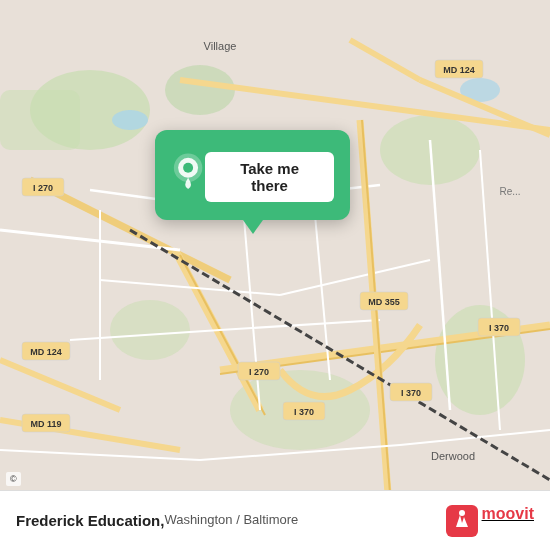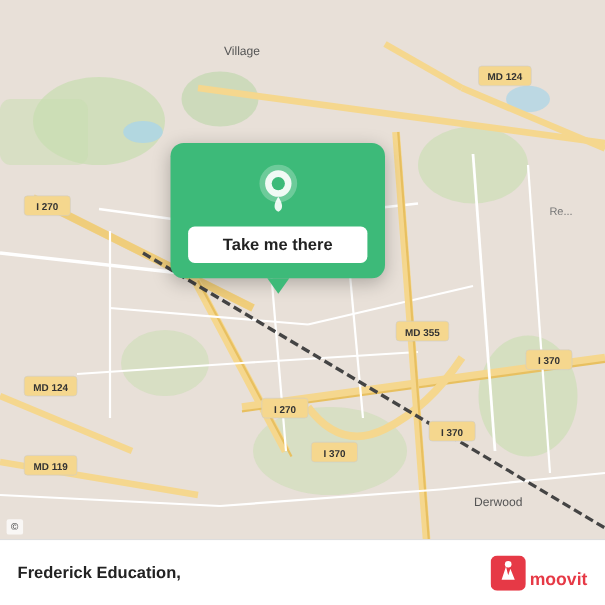--- a/index.html
+++ b/index.html
@@ -47,22 +47,23 @@
       color: #222;
     }
 
     .place-city {
       font-size: 13px;
       color: #555;
     }
 
     .moovit-logo {
       display: flex;
-      align-items: flex-end;
+      align-items: flex-start;
       gap: 4px;
+      text-decoration: underline;
     }
 
     .moovit-icon {
       width: 32px;
       height: 32px;
     }
 
     .moovit-text {
       font-size: 16px;
       font-weight: bold;
@@ -87,21 +88,21 @@
 
     
     .popup-card {
       position: absolute;
       top: 130px;
       left: 155px;
       width: 195px;
       background: #3dba79;
       border-radius: 12px;
       display: flex;
-      flex-direction: column;
+      flex-direction: row;
       align-items: center;
       padding: 18px 16px 14px;
       z-index: 20;
       box-shadow: 0 4px 16px rgba(0,0,0,0.25);
     }
 
     .popup-pin-icon {
       width: 48px;
       height: 48px;
       margin-bottom: 10px;
@@ -238,20 +239,21 @@
     <button class="popup-button">Take me there</button>
   </div>
 
   <div class="copyright">
     <span>©</span>
   </div>
 
   <div class="bottom-bar">
     <div class="bottom-bar-left">
       <span class="place-name">Frederick Education,</span>
+      <span class="place-city">Washington / Baltimore</span>
     </div>
     <div class="moovit-logo">
 
       <svg class="moovit-icon" viewBox="0 0 32 32" xmlns="http://www.w3.org/2000/svg">
         <rect width="32" height="32" rx="6" fill="#e63946"></rect>
         <path d="M10 22 L14 10 L16 18 L18 12 L22 22Z" fill="white"></path>
         <circle cx="16" cy="8" r="3" fill="white"></circle>
       </svg>
       <span class="moovit-text">moovit</span>
     </div>

